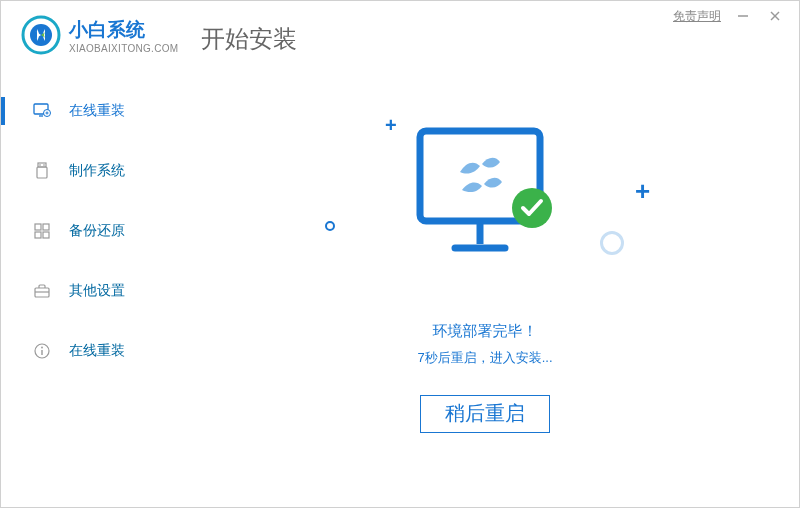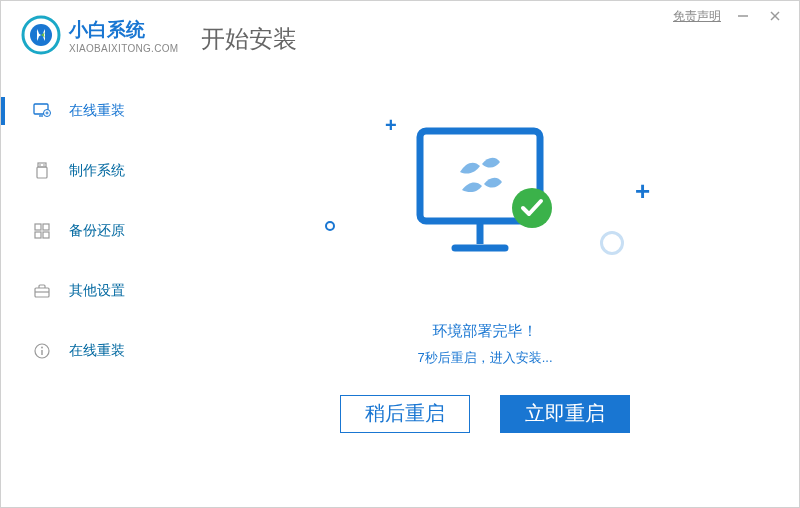--- a/index.html
+++ b/index.html
@@ -296,15 +296,14 @@
         </g>
         <circle cx="122" cy="82" r="20" fill="#3bb24a"></circle>
         <path d="M113 82 l6 6 l12 -13" fill="none" stroke="#fff" stroke-width="4" stroke-linecap="round" stroke-linejoin="round"></path>
       </svg>
     </div>
   </div>
   <div class="status-line1">环境部署完毕！</div>
   <div class="status-line2">7秒后重启，进入安装...</div>
   <div class="button-row">
     <div class="btn btn-outline">稍后重启</div>
-    <div class="btn btn-primary">立即重启</div>
   </div>
 </div>
 
 </body></html>

